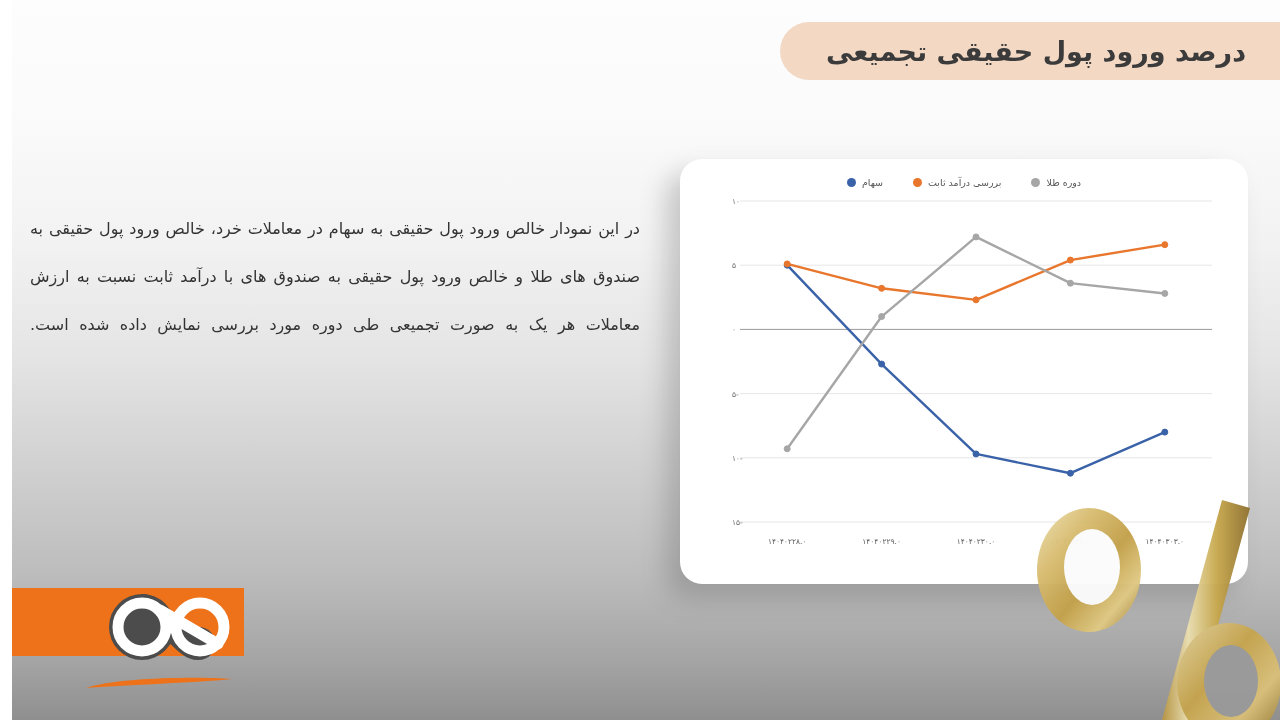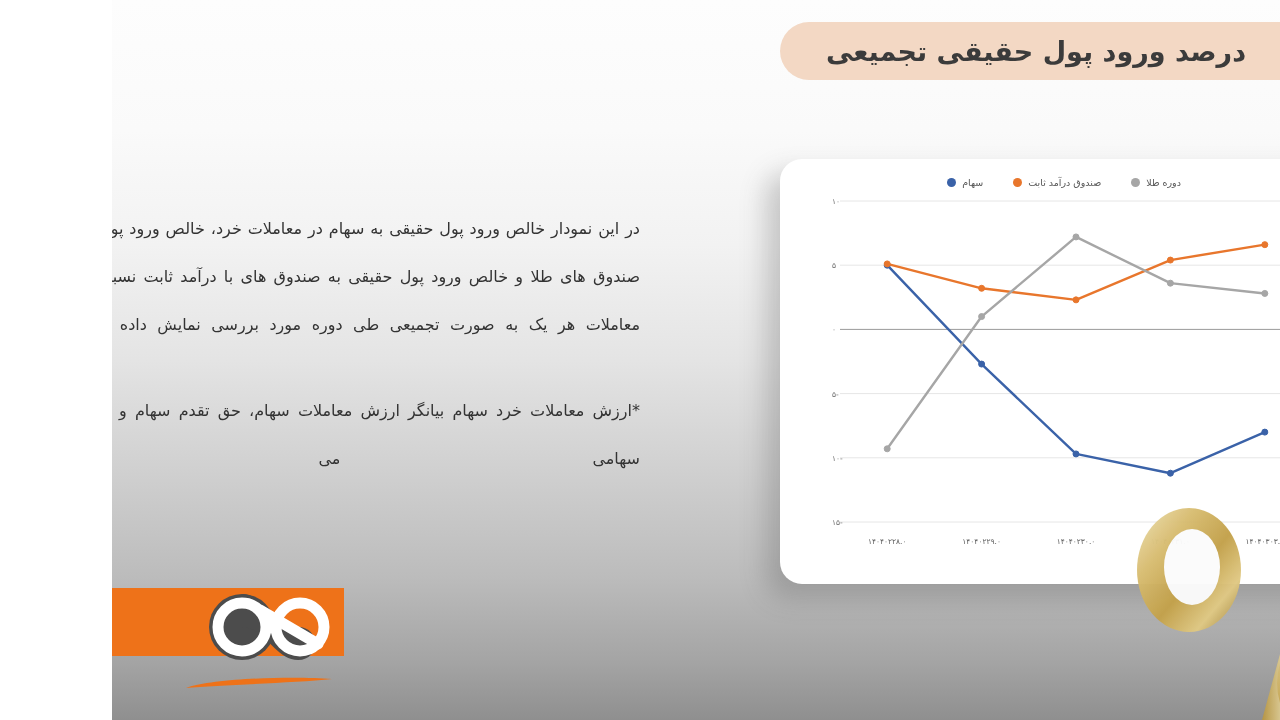--- a/index.html
+++ b/index.html
@@ -6,21 +6,21 @@
   * { margin:0; padding:0; box-sizing:border-box; }
 
   html, body {
     width:1280px; height:720px;
     overflow:hidden;
     font-family:"DejaVu Sans", sans-serif;
   }
 
   #slide {
     position:relative;
-    width:1168px; height:720px;
+    width:1268px; height:720px;
     background:linear-gradient(to bottom,
        #fdfdfd 0%,
        #fafafa 18%,
        #f2f2f2 34%,
        #e4e4e4 50%,
        #cfcfcf 66%,
        #bcbcbc 80%,
        #a4a4a4 92%,
        #8f8f8f 100%);
     overflow:hidden;
@@ -139,33 +139,32 @@
 <body>
 
 <div id="slide">
 
   <div id="title-pill">
     <div id="title-text">درصد ورود پول حقیقی تجمیعی</div>
   </div>
 
   <div id="text-col">
     <p class="para" id="para-1">در این نمودار خالص ورود پول حقیقی به سهام در معاملات خرد، خالص ورود پول حقیقی به صندوق های طلا و خالص ورود پول حقیقی به صندوق های با درآمد ثابت نسبت به ارزش معاملات هر یک به صورت تجمیعی طی دوره مورد بررسی نمایش داده شده است.</p>
-    <p class="para" id="para-2">*ارزش معاملات خرد سهام بیانگر ارزش معاملات سهام، حق تقدم سهام و صندوق های سهامی می باشد.</p>
   </div>
 
   <div id="chart-card">
 
     <div id="legend">
       <div class="legend-item">
         <span class="legend-dot" style="background:#3a62a8"></span>
         <span class="legend-label">سهام</span>
       </div>
       <div class="legend-item">
         <span class="legend-dot" style="background:#e8762c"></span>
-        <span class="legend-label">صندوق درآمد ثابت</span>
+        <span class="legend-label">بررسی درآمد ثابت</span>
       </div>
       <div class="legend-item">
         <span class="legend-dot" style="background:#a6a6a6"></span>
         <span class="legend-label">دوره طلا</span>
       </div>
     </div>
 
     <div id="plot-wrap">
       <svg id="plot-svg" viewBox="0 0 532 365" preserveAspectRatio="none">
         <g id="gridlines">

